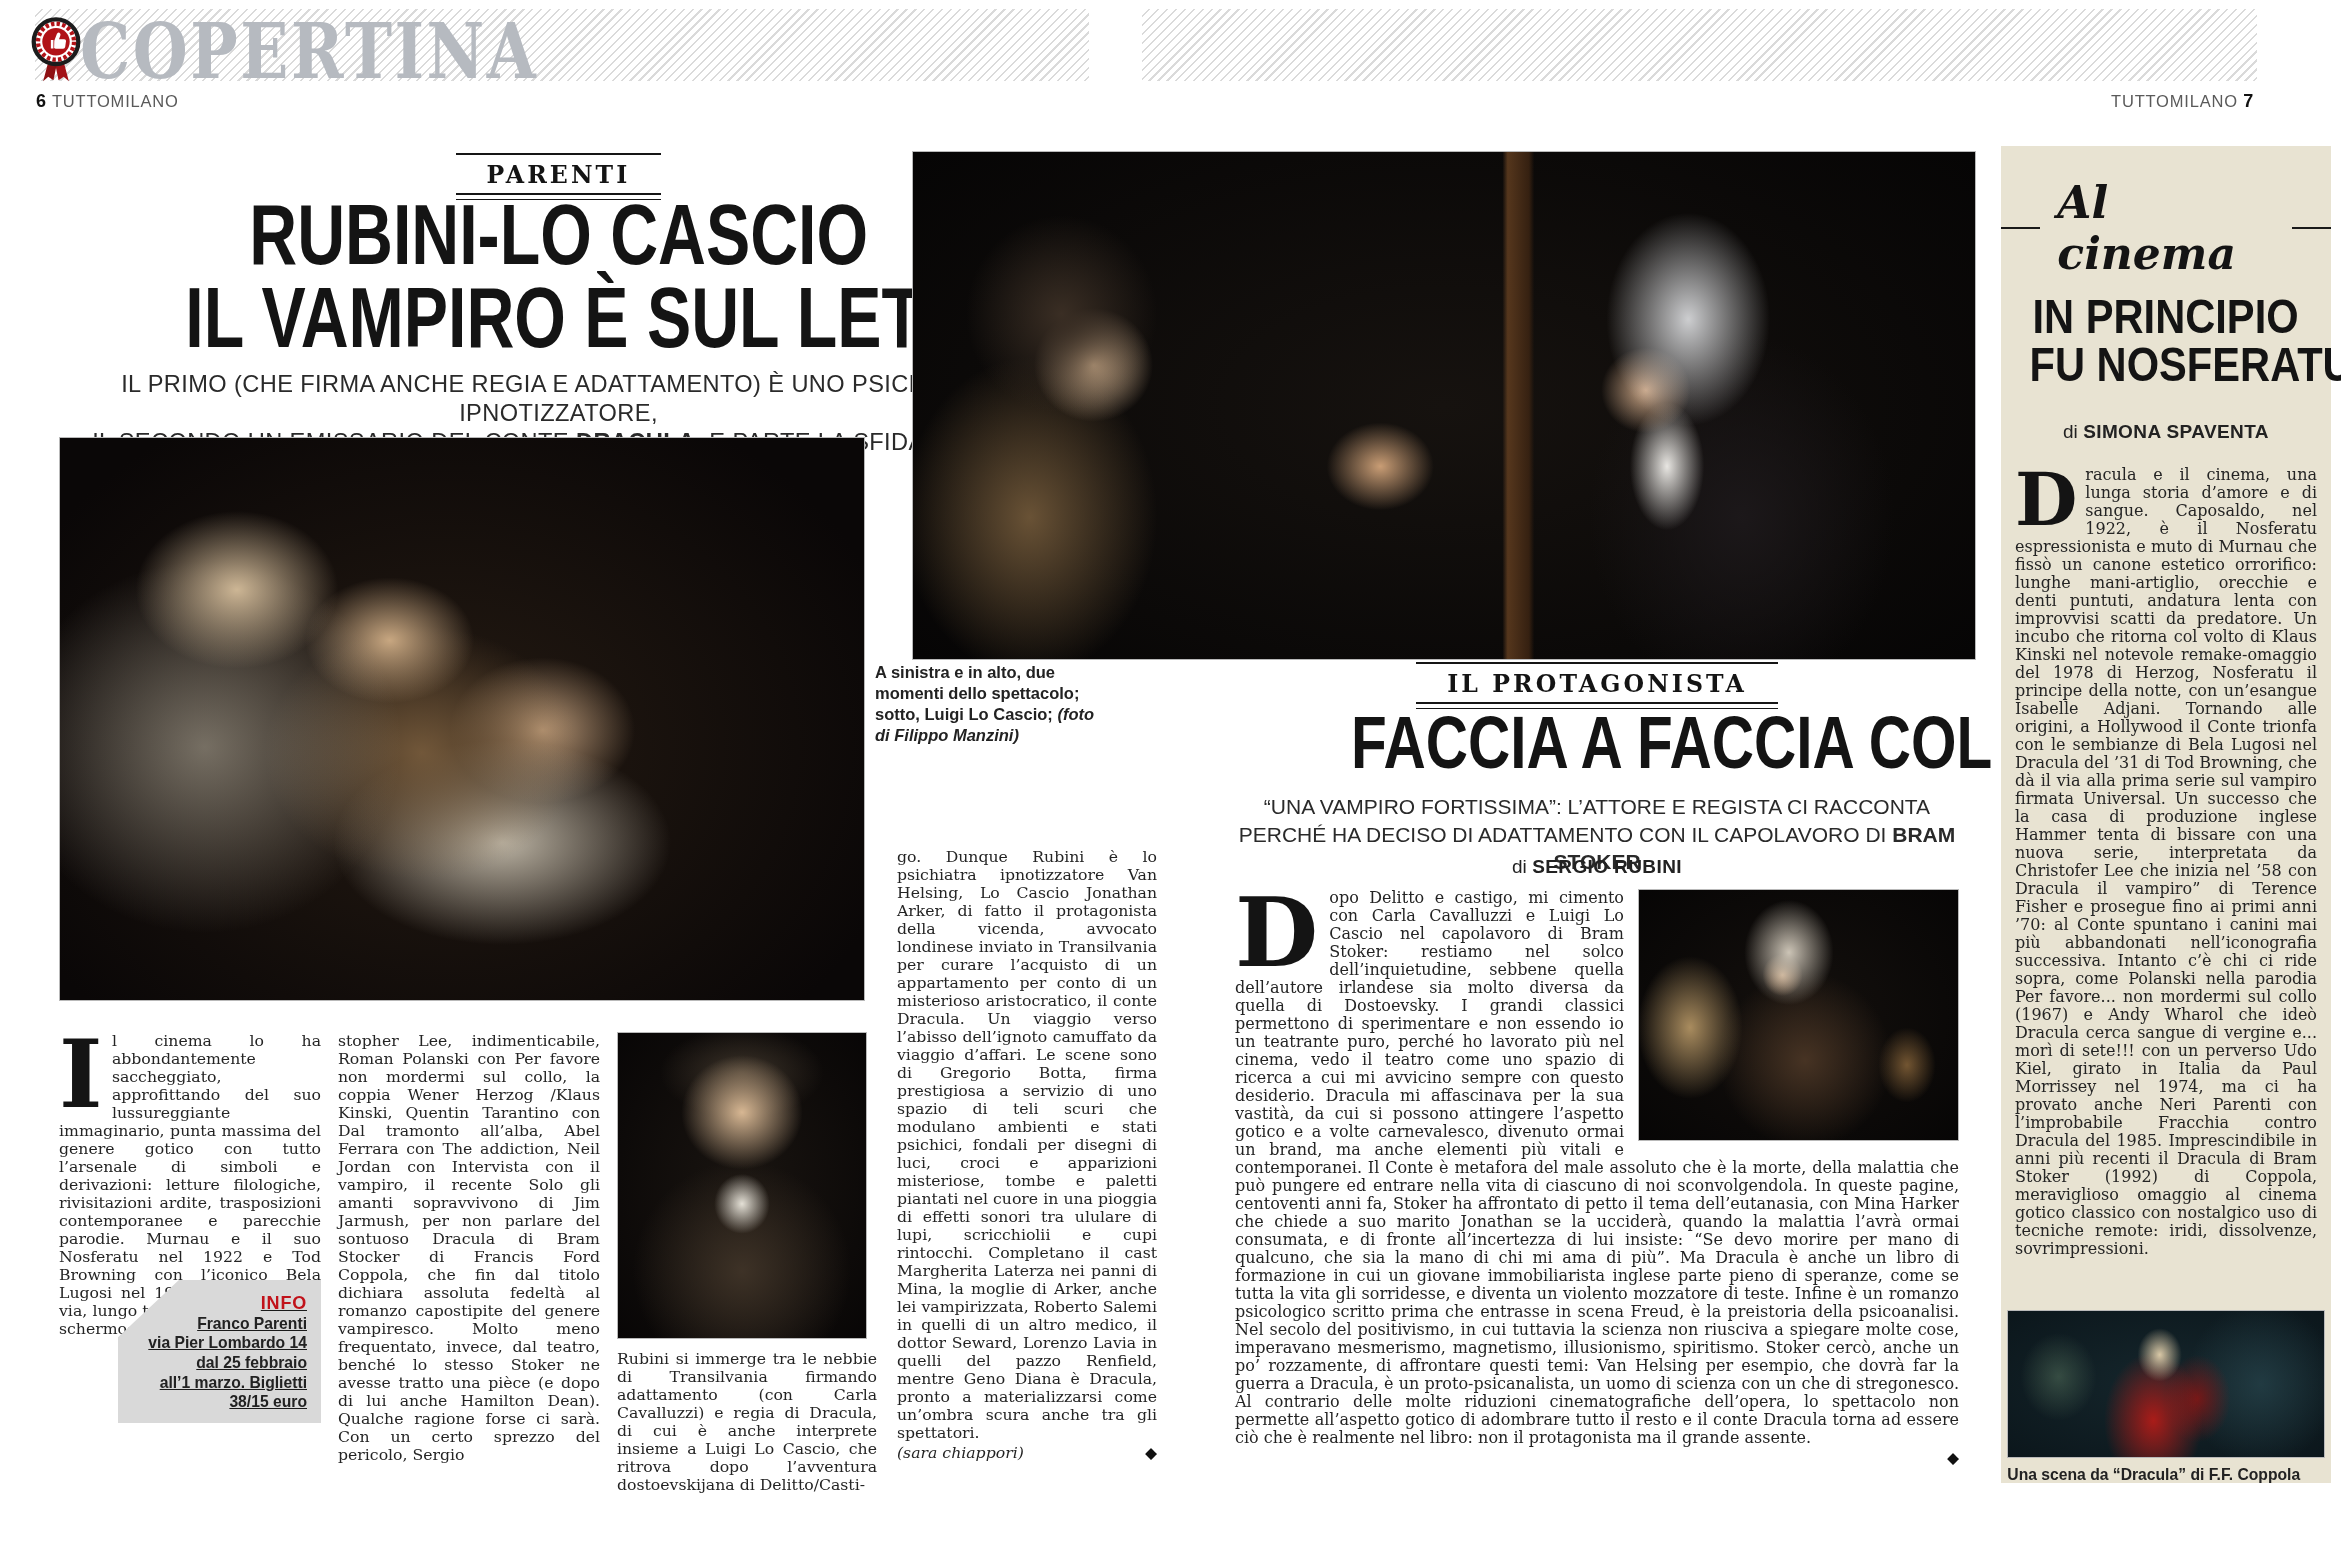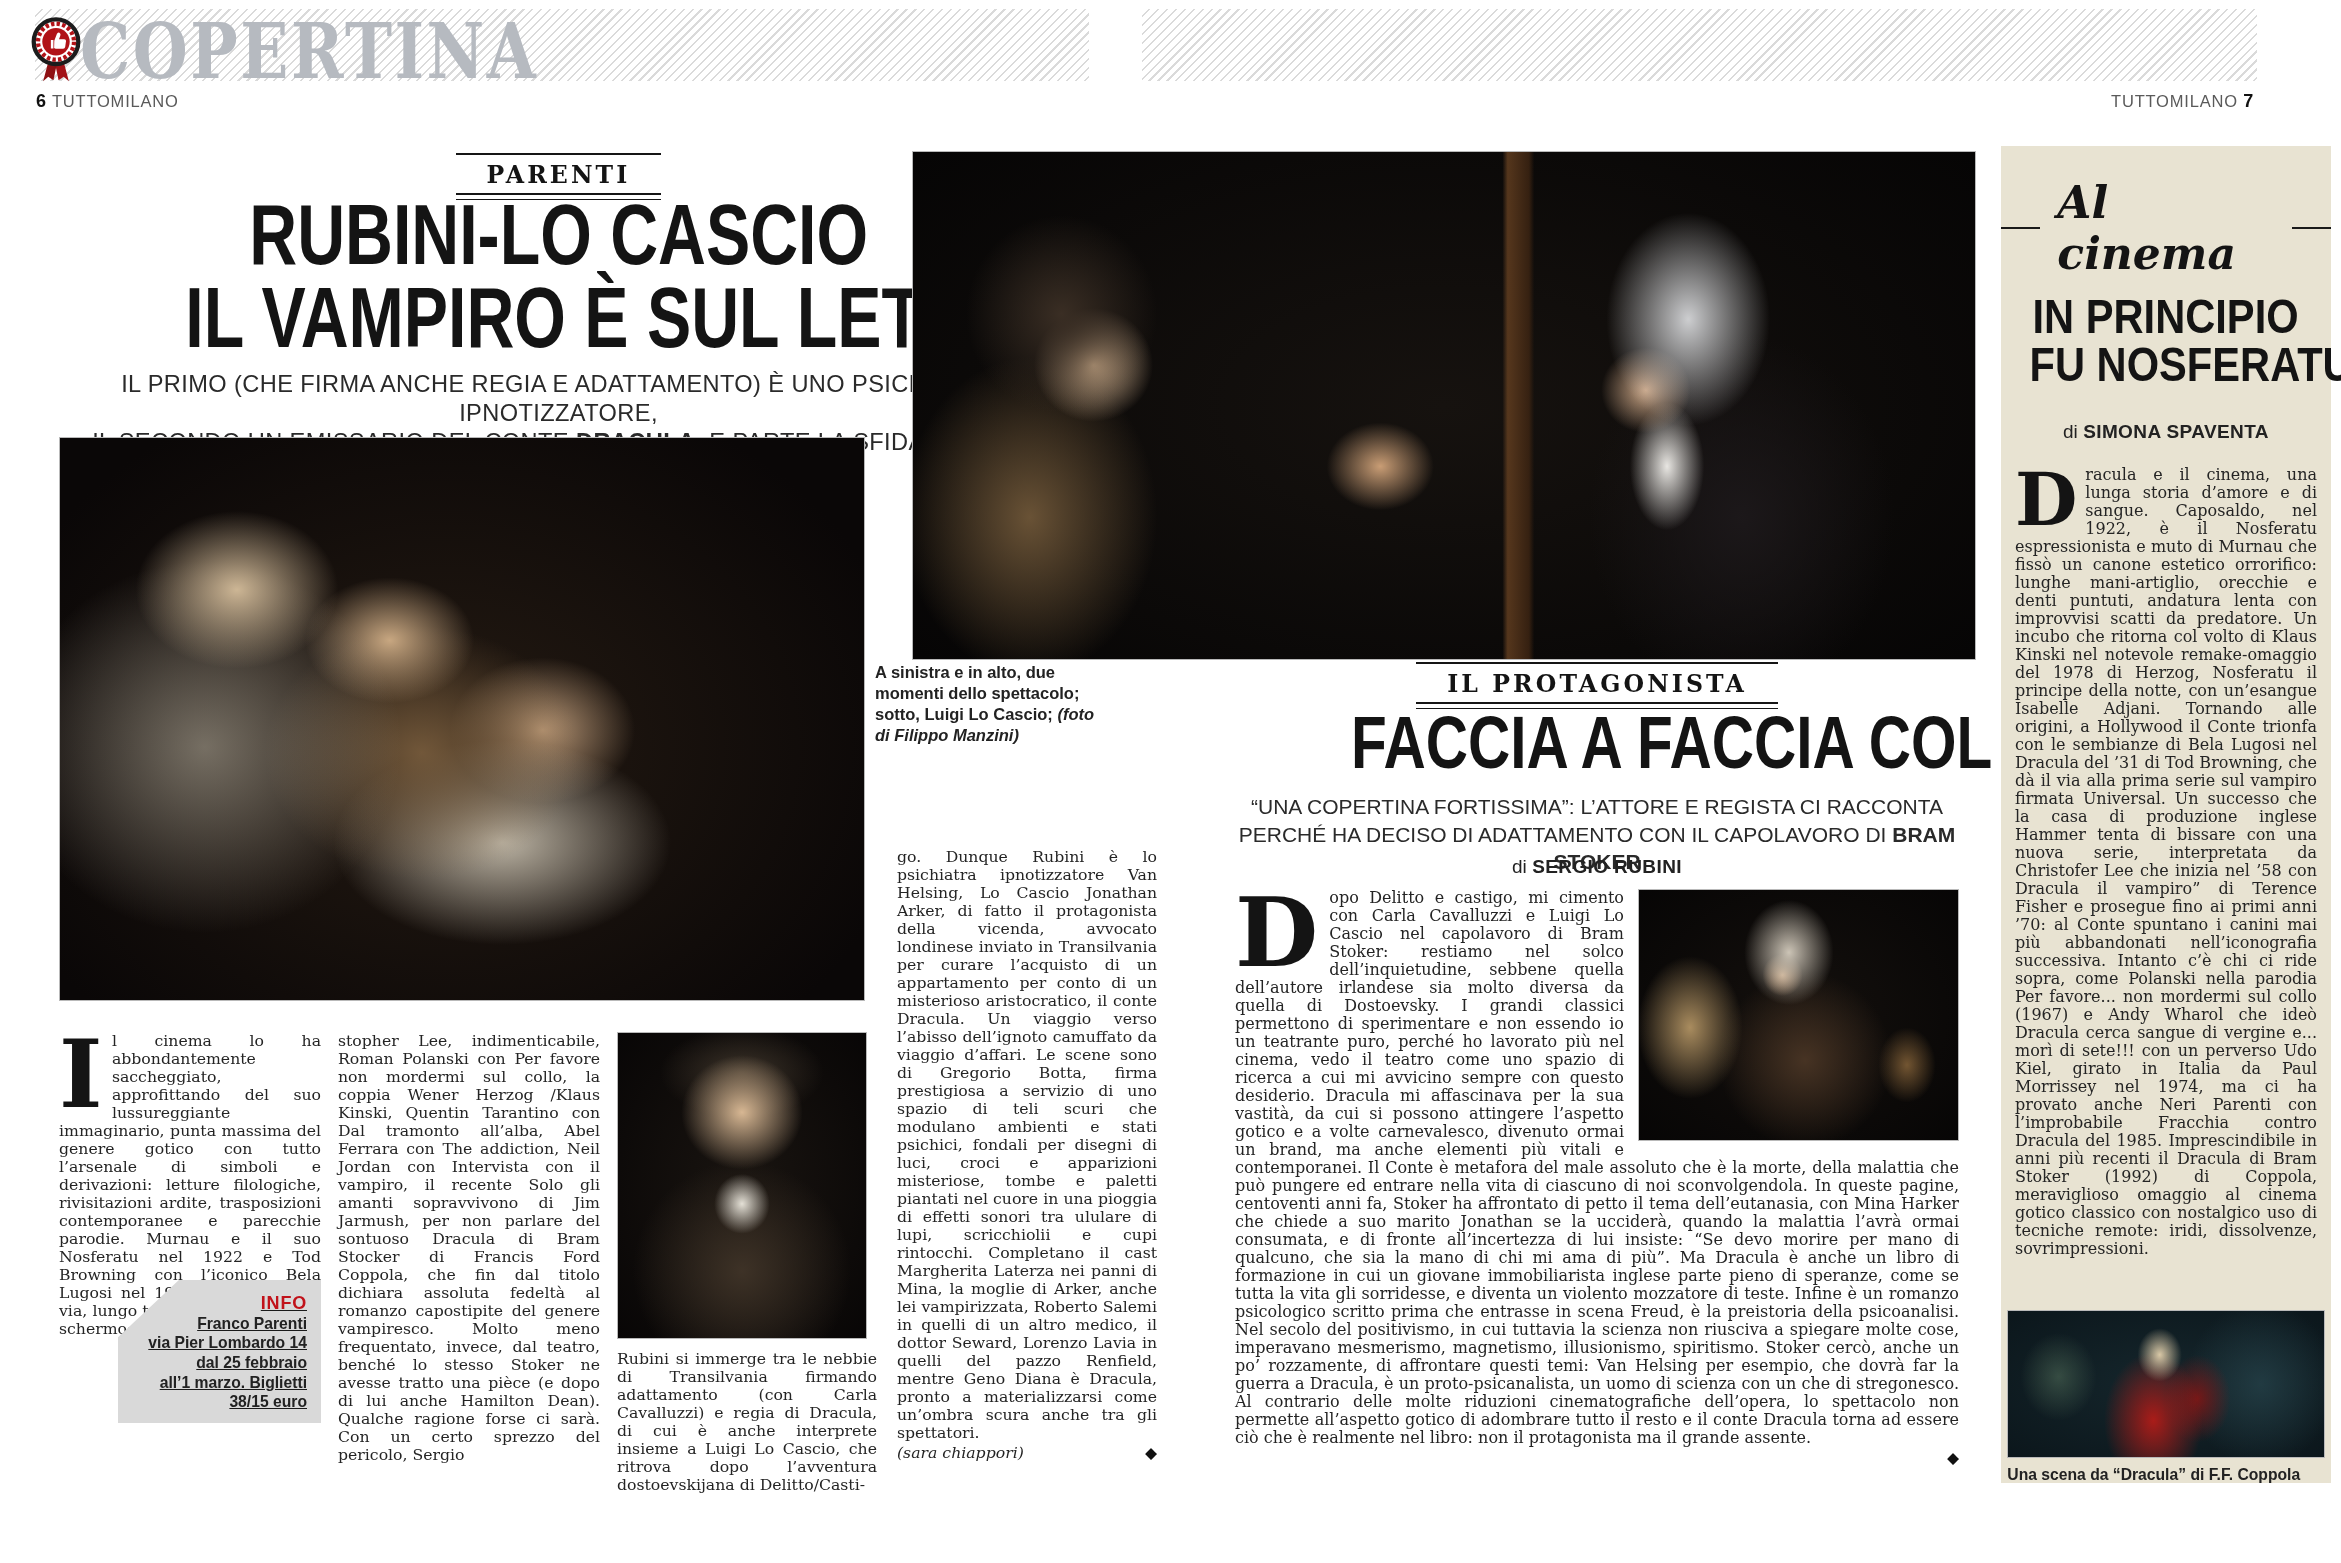--- a/index.html
+++ b/index.html
@@ -192,21 +192,21 @@
 
   <div class="abs kicker-wrap" style="left:1235px;top:662px;width:724px;">
     <div class="kicker">IL PROTAGONISTA</div>
   </div>
 
   <div class="abs hl" id="ma-headline" style="left:1235px;top:705px;width:724px;">
     <span class="cond">FACCIA A FACCIA COL MALE</span>
   </div>
 
   <div class="abs standfirst" id="ma-standfirst" style="left:1235px;top:793px;width:724px;">
-    <span>“UNA COPERTINA FORTISSIMA”: L’ATTORE E REGISTA CI RACCONTA</span><br>
+    <span>“UNA VAMPIRO FORTISSIMA”: L’ATTORE E REGISTA CI RACCONTA</span><br>
     <span>PERCHÉ HA DECISO DI ADATTAMENTO CON IL CAPOLAVORO DI </span><b>BRAM STOKER</b>
   </div>
 
   <div class="abs byline" style="left:1235px;top:856px;width:724px;">
     <span>di </span><b>SERGIO RUBINI</b>
   </div>
 
   <div class="abs bodytxt" style="left:1235px;top:889px;width:724px;font-size:16px;line-height:18px;">
     <div class="photo" id="photo-inset" style="float:right;width:319px;height:250px;margin:0 0 9.4px 14px;"></div>
     <span class="dropcap dc-big">D</span><span>opo Delitto e castigo, mi cimento con Carla Cavalluzzi e Luigi Lo Cascio nel capolavoro di Bram Stoker: restiamo nel solco dell’inquietudine, sebbene quella dell’autore irlandese sia molto diversa da quella di Dostoevsky. I grandi classici permettono di sperimentare e non essendo io un teatrante puro, perché ho lavorato più nel cinema, vedo il teatro come uno spazio di ricerca a cui mi avvicino sempre con questo desiderio. Dracula mi affascinava per la sua vastità, da cui si possono attingere l’aspetto gotico e a volte carnevalesco, divenuto ormai un brand, ma anche elementi più vitali e contemporanei. Il Conte è metafora del male assoluto che è la morte, della malattia che può pungere ed entrare nella vita di ciascuno di noi sconvolgendola. In queste pagine, centoventi anni fa, Stoker ha affrontato di petto il tema dell’eutanasia, con Mina Harker che chiede a suo marito Jonathan se la ucciderà, quando la malattia l’avrà ormai consumata, e di fronte all’incertezza di lui insiste: “Se devo morire per mano di qualcuno, che sia la mano di chi mi ama di più”. Ma Dracula è anche un libro di formazione in cui un giovane immobiliarista inglese parte pieno di speranze, come se tutta la vita gli sorridesse, e diventa un violento mozzatore di teste. Infine è un romanzo psicologico scritto prima che entrasse in scena Freud, è la preistoria della psicoanalisi. Nel secolo del positivismo, in cui tuttavia la scienza non riusciva a spiegare molte cose, imperavano mesmerismo, magnetismo, illusionismo, spiritismo. Stoker cercò, anche un po’ rozzamente, di affrontare questi temi: Van Helsing per esempio, che dovrà far la guerra a Dracula, è un proto-psicanalista, un uomo di scienza con un che di stregonesco. Al contrario delle molte riduzioni cinematografiche dell’opera, lo spettacolo non permette all’aspetto gotico di adombrare tutto il resto e il conte Dracula torna ad essere ciò che è realmente nel libro: non il protagonista ma il grande assente.</span>

